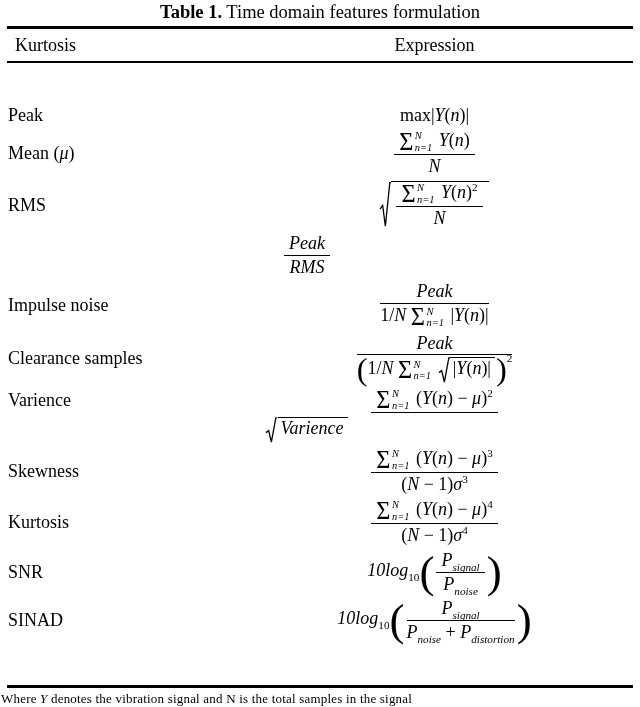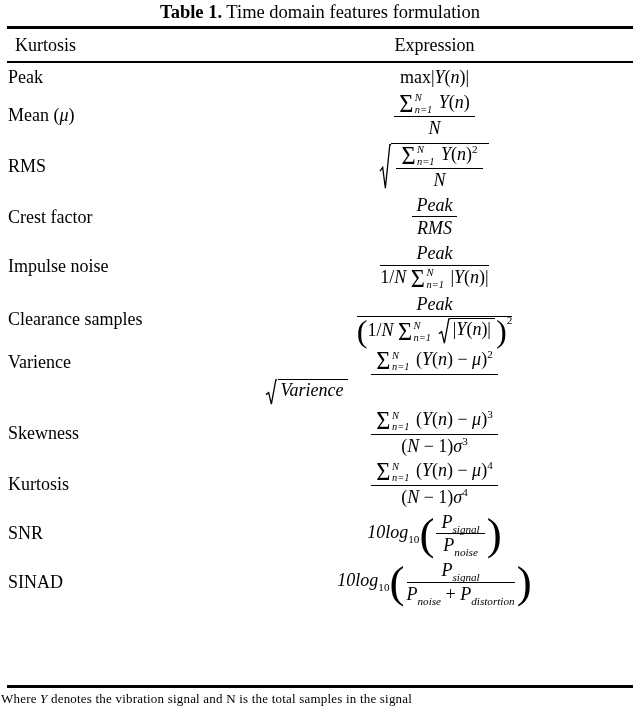--- a/index.html
+++ b/index.html
@@ -4,21 +4,21 @@
 <style>
   html,body{margin:0;padding:0;background:#ffffff;}
   body{width:640px;height:707px;overflow:hidden;color:#000;
        font-family:"Liberation Serif", serif;font-size:18px;line-height:1.15;}
   .page{width:640px;height:707px;display:flex;flex-direction:column;}
   .title{text-align:center;font-size:18.5px;padding:2px 0 3px;border-radius:6px;}
   .rule{margin:0 7px;height:0;}
   .rule.thick{border-top:3.5px solid #000;}
   .rule.thin{border-top:2px solid #000;}
   .hrow{display:flex;align-items:center;padding:6px 0 5px;margin:0 7px;}
-  .tbody{flex:1;display:flex;flex-direction:column;justify-content:flex-start;padding:2px 0;}
+  .tbody{flex:1;display:flex;flex-direction:column;justify-content:center;padding:2px 0;}
   .trow{display:flex;align-items:center;padding:2px 0;}
   .fcell{width:247px;padding-left:8px;flex:none;}
   .ecell{flex:1;display:flex;justify-content:center;padding-right:26px;}
   .footnote{padding:4px 1px 0;font-size:13px;letter-spacing:0.2px;white-space:nowrap;}
   
   .mrow{display:inline-block;white-space:nowrap;}
   .mi{font-style:italic;}
   .mb{font-weight:bold;}
   sup,sub{font-size:0.62em;line-height:0;}
   .frac{display:inline-block;vertical-align:middle;text-align:center;margin:0 2px;}
@@ -88,23 +88,20 @@
                       <span class="lims">
                         <span class="up">N</span>
                         <span class="lo">n=1</span>
                       </span>
                     </span><span class="mt"> </span><span class="mi">Y</span><span class="mt">(</span><span class="mi">n</span><span class="mt">)</span><sup><span class="mt">2</span></sup></span><span class="den"><span class="mi">N</span></span></span></span>
             </span></span>
     </div>
   </div>
 
   <div class="trow">
-    <div class="fcell">
-      <span class="mrow"><span class="mt">Crest factor</span></span>
-    </div>
     <div class="ecell">
       <span class="mrow"><span class="frac"><span class="num"><span class="mi">Peak</span></span><span class="den"><span class="mi">RMS</span></span></span></span>
     </div>
   </div>
 
   <div class="trow">
     <div class="fcell">
       <span class="mrow"><span class="mt">Impulse noise</span></span>
     </div>
     <div class="ecell">

